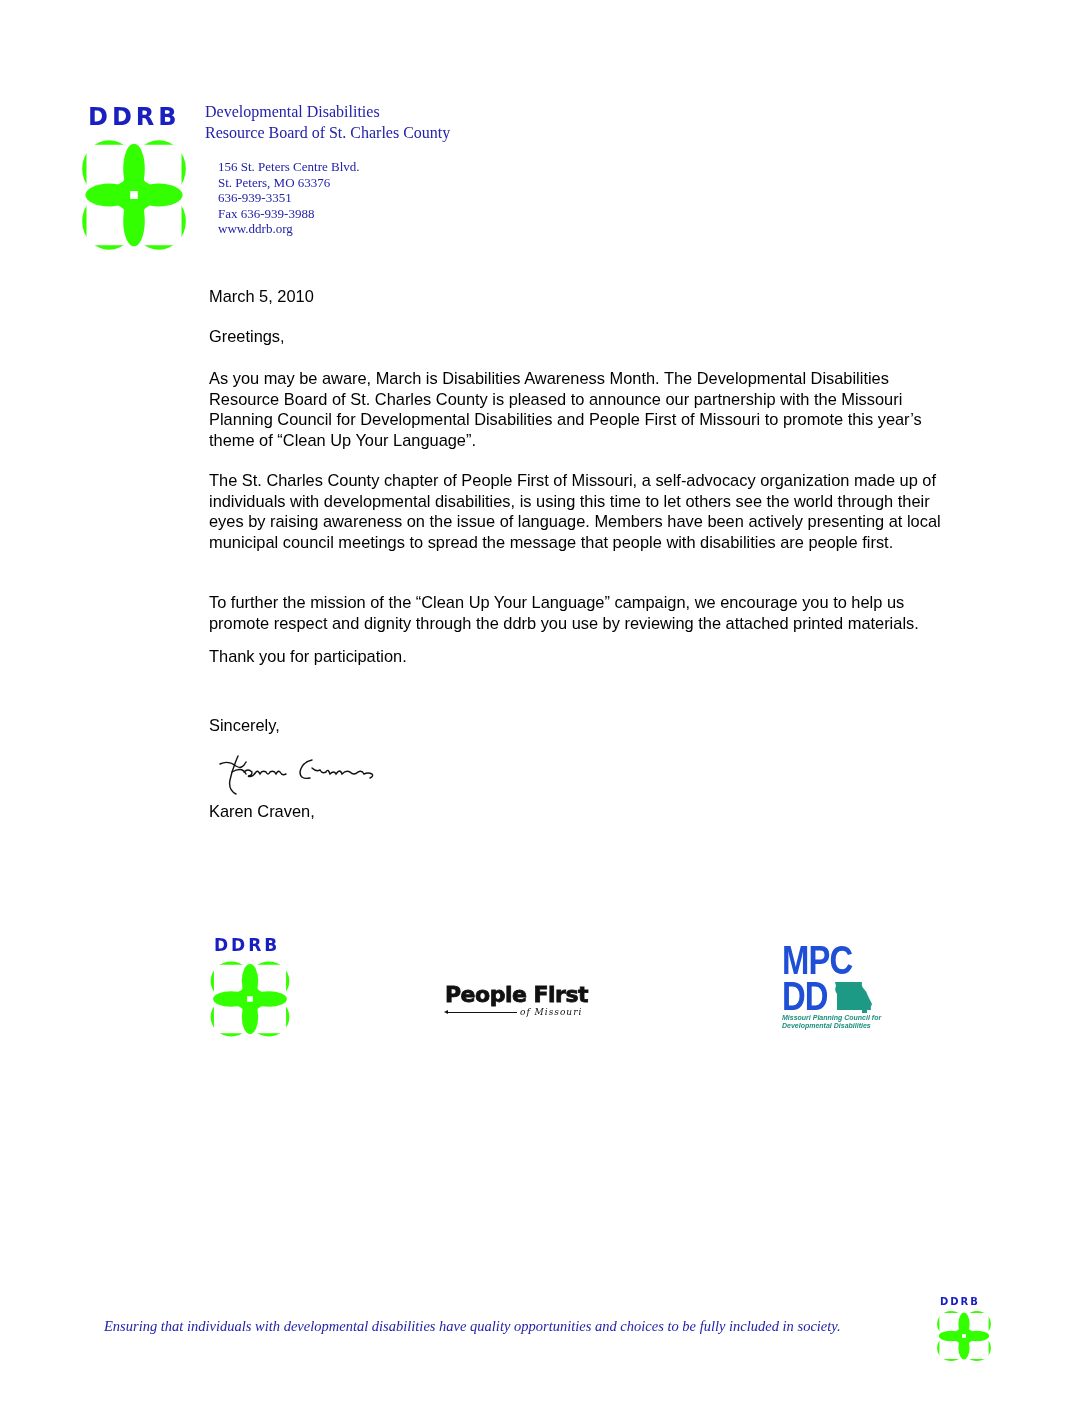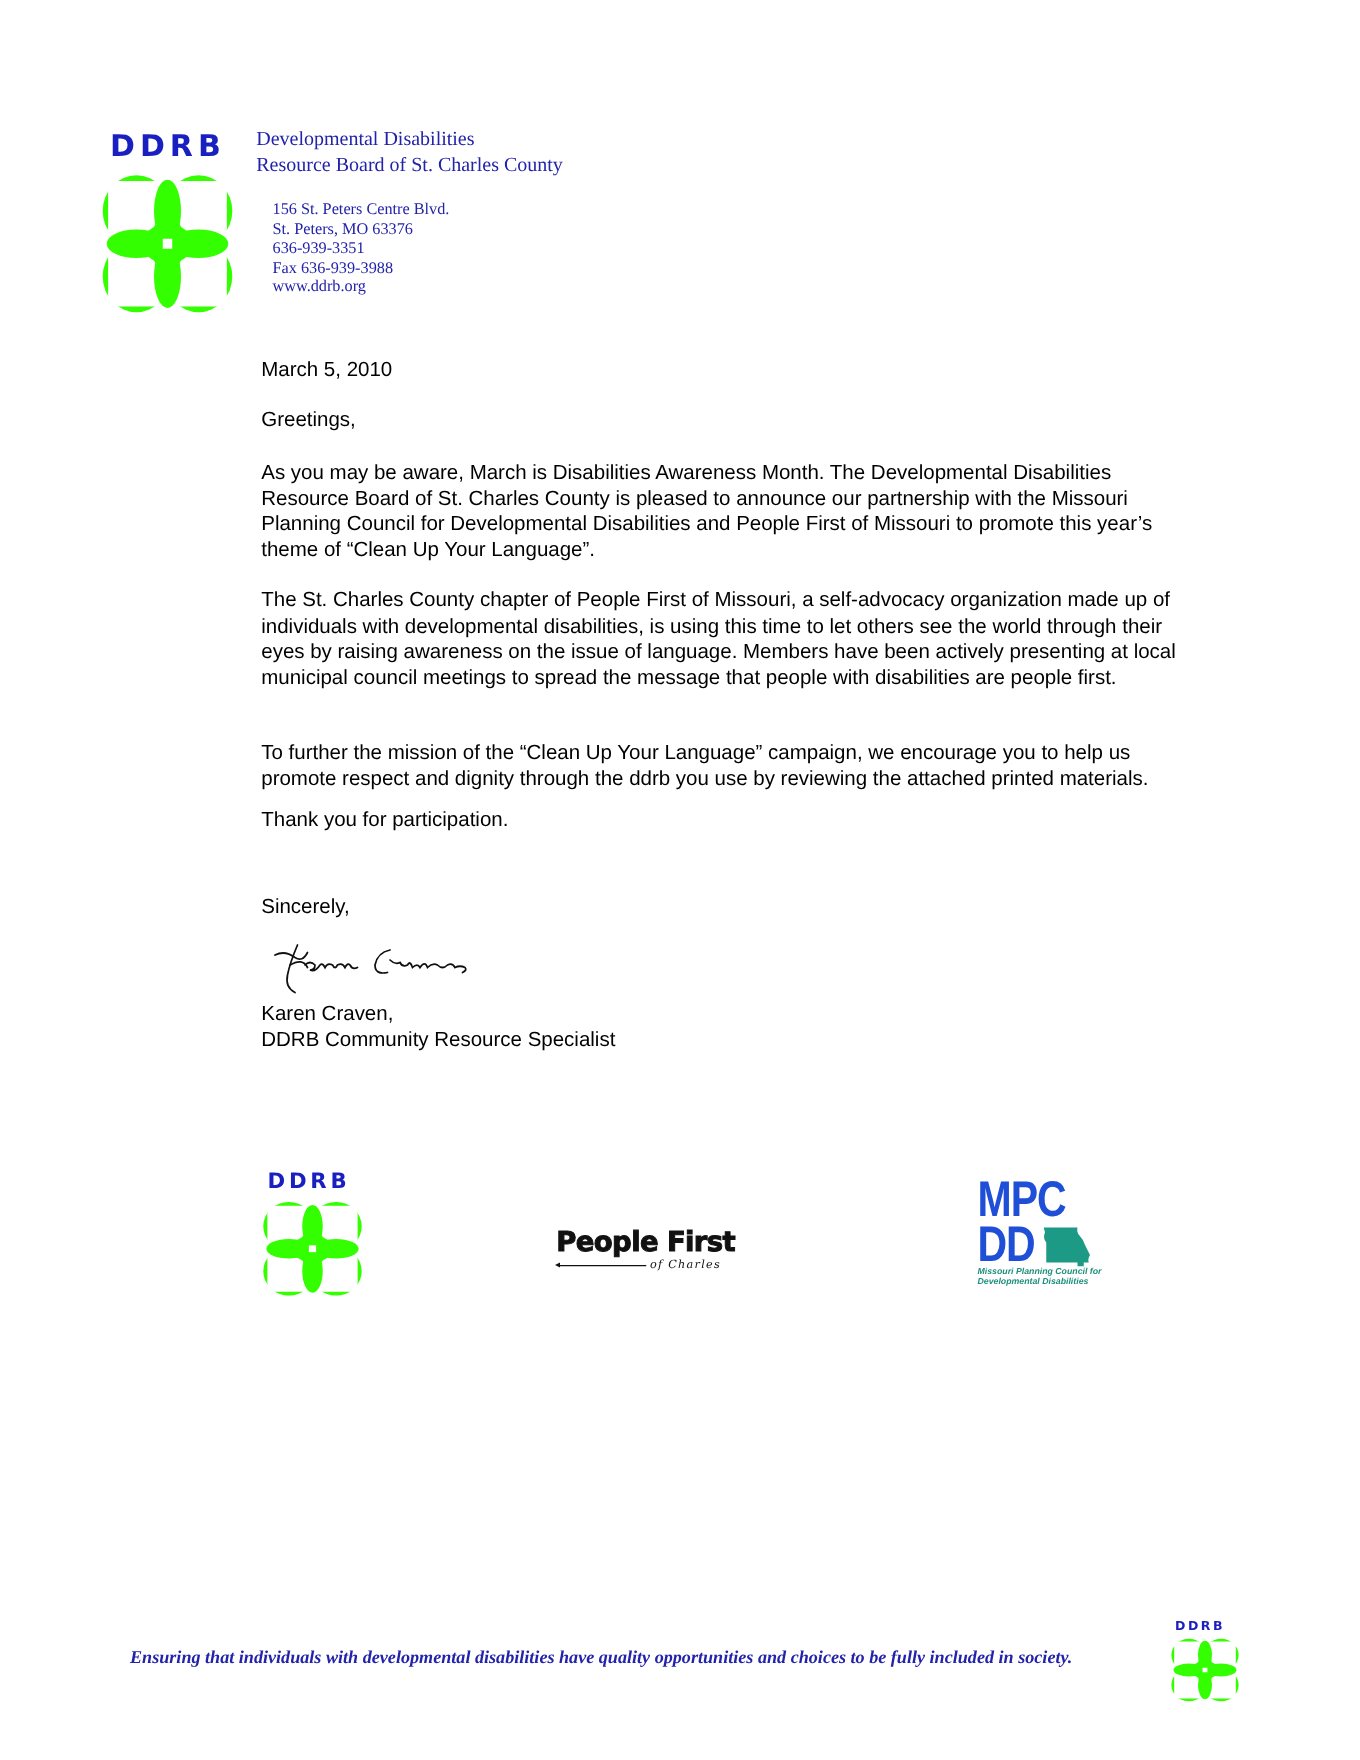--- a/index.html
+++ b/index.html
@@ -35,21 +35,21 @@
     .pf-sub-row { display: flex; align-items: center; margin-top: 0px; }
     .pf-arrow { width: 70px; height: 1px; background: #111; position: relative; margin-left: 2px; }
     .pf-arrow::before { content: ""; position: absolute; left: -3px; top: -2px; border-right: 4px solid #111; border-top: 2.5px solid transparent; border-bottom: 2.5px solid transparent; }
     .pf-sub { font-family: "DejaVu Serif", serif; font-size: 9px; font-style: italic; margin-left: 3px; color: #111; letter-spacing: 1px; }
 
     #mpcdd { left: 782px; top: 942px; width: 100px; height: 100px; }
     .mpc-big { font-family: "Liberation Sans", sans-serif; font-weight: bold; font-size: 40px; line-height: 36px; color: #1f4fd6; transform: scaleX(0.82); transform-origin: left top; letter-spacing: -1px; }
     .mpc-small { font-family: "Liberation Sans", sans-serif; font-style: italic; font-weight: bold; font-size: 7px; line-height: 8px; color: #1c8f7c; }
 
     
-    #tagline { left: 104px; top: 1318px; font-family: "Liberation Serif", serif; font-style: italic; font-size: 14.5px; color: #2222aa; white-space: nowrap; font-weight: bold; }
+    #tagline { left: 104px; top: 1318px; font-family: "Liberation Serif", serif; font-style: italic; font-size: 14.5px; color: #2222aa; white-space: nowrap; }
     #corner-word { left: 940px; top: 1296px; font-size: 10px; line-height: 12px; letter-spacing: 2px; }
     #corner-logo { left: 936px; top: 1310px; width: 56px; height: 52px; }
   </style>
 </head>
 <body>
 
 <svg width="0" height="0" style="position:absolute" aria-hidden="true">
   <defs>
     <symbol id="ddrb-flower" viewBox="0 0 100 100">
 
@@ -111,33 +111,32 @@
     <path d="M22 6 Q16 20 14 30 Q12 40 20 44"></path>
     <path d="M16 22 Q26 16 30 24"></path>
     <path d="M28 22 Q32 18 36 22 Q36 26 32 26 Q36 28 40 22 Q42 20 44 24 Q46 20 50 22 Q52 26 54 22 Q58 20 60 24 Q62 20 64 22 Q66 26 70 24"></path>
     <path d="M96 10 Q86 12 84 22 Q84 30 94 28"></path>
     <path d="M96 18 Q100 22 104 20 Q106 24 110 22 Q112 18 114 24 Q118 20 120 24 Q124 18 126 24 Q130 20 134 22 Q138 26 142 22 Q146 20 148 24 Q152 22 156 24 Q158 26 154 28"></path>
   </g>
 </svg>
 
 <div id="sig-block" class="abs letter">
   <div>Karen Craven,</div>
-  <div>DDRB Community Resource Specialist</div>
 </div>
 
 <div id="ft-ddrb-word" class="abs ddrb-word">DDRB</div>
 <svg id="ft-ddrb-logo" class="abs" viewBox="0 0 100 100" preserveAspectRatio="none">
     <use href="#ddrb-flower"></use>
   </svg>
 
 <div id="pf-logo" class="abs">
   <div class="pf-title">People First</div>
   <div class="pf-sub-row">
     <span class="pf-arrow"></span>
-    <span class="pf-sub">of Charles</span>
+    <span class="pf-sub">of Missouri</span>
   </div>
 </div>
 
 <div id="mpcdd" class="abs">
   <div class="mpc-big">MPC</div>
   <div style="position:relative; height:36px;">
     <div class="mpc-big" style="position:absolute; left:0; top:0;">DD</div>
     <svg style="position:absolute; left:52px; top:2px;" width="40" height="34" viewBox="0 0 40 34">
       <path d="M1 2 L28 2 Q27 6 30 9 Q33 12 34 16 Q36 20 38 24 Q36 27 37 30 L33 30 L33 33 L28 33 L28 30 L3 30 L3 14 Q0 10 2 6 Z" fill="#1c9a86"></path>
     </svg>

